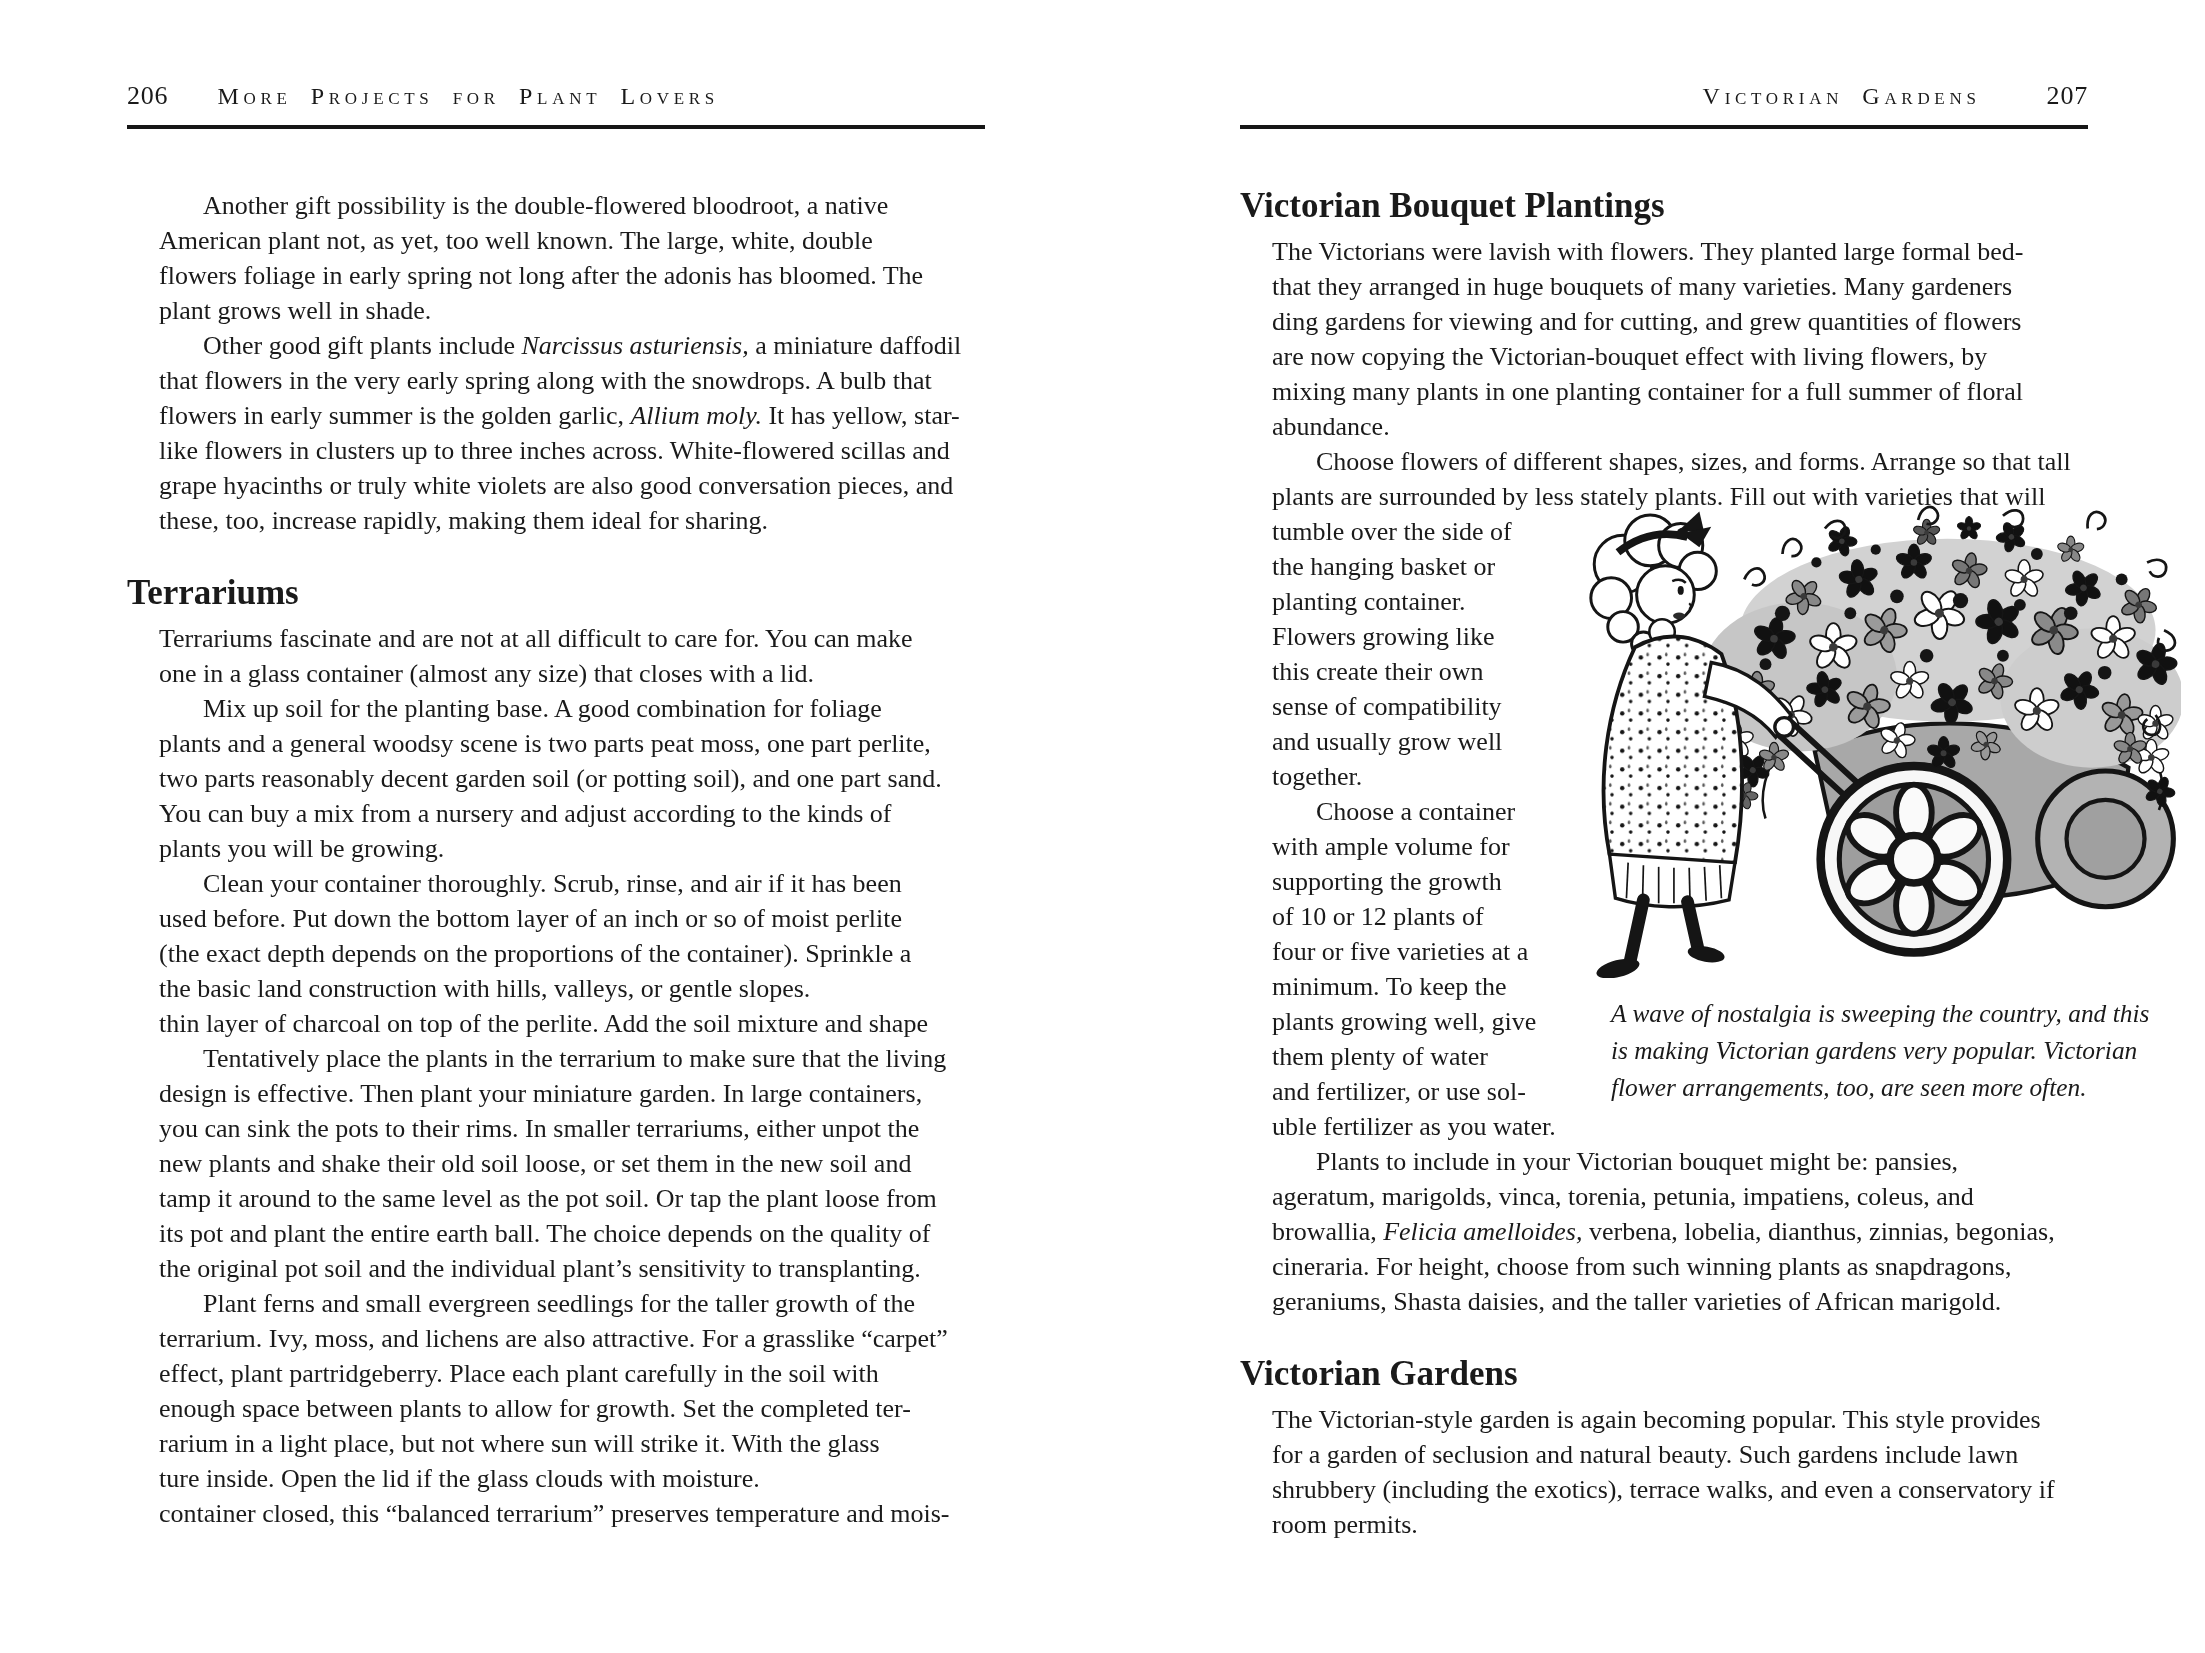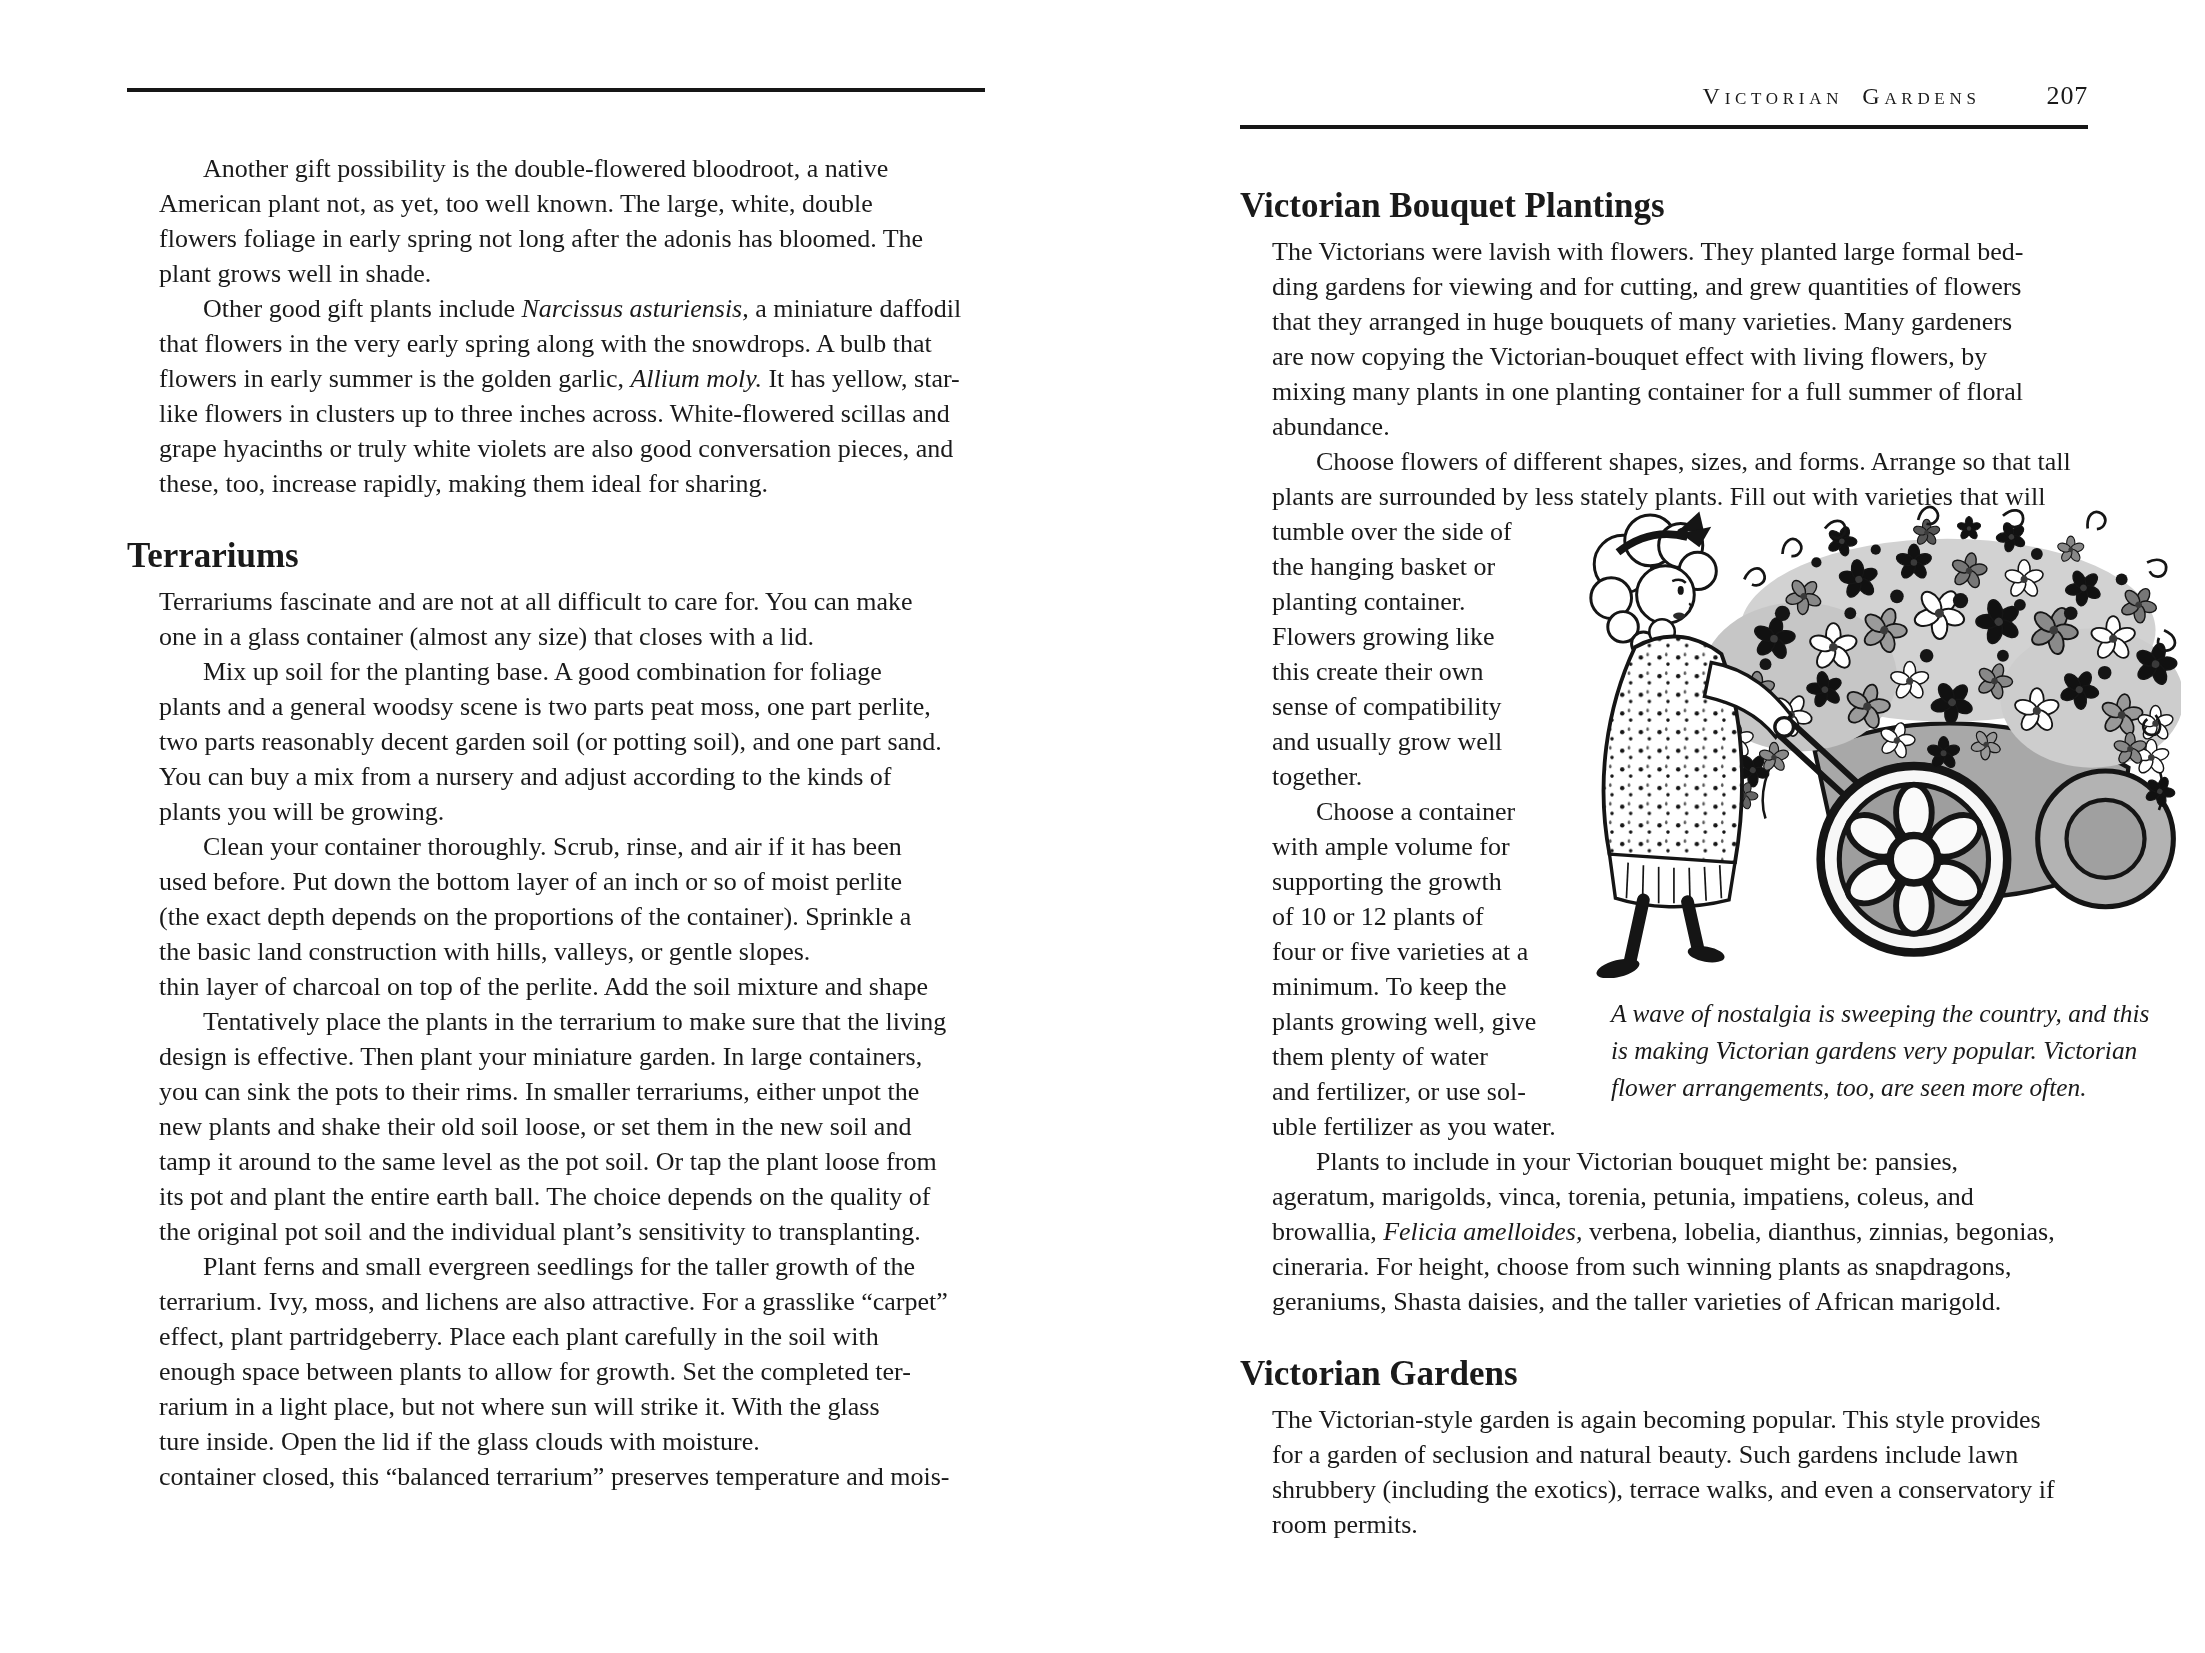--- a/index.html
+++ b/index.html
@@ -32,20 +32,24 @@
   .illustration svg{display:block;}
   figcaption{margin-top:17px;padding-left:49px;font-style:italic;font-size:25.4px;line-height:37px;}
   .cap-line{white-space:nowrap;}
 </style>
 </head>
 <body>
 
 <div class="spread">
 
   <section class="page left">
+    <header class="page-header">
+      <span class="folio">206</span>
+      <span class="running-title">More Projects for Plant Lovers</span>
+    </header>
     <div class="rule"></div>
     <div class="body" id="left-body">
         <div class="para indent">
           <div class="line first"><span>Another gift possibility is the double-flowered bloodroot, a native</span></div>
           <div class="line"><span>American plant not, as yet, too well known. The large, white, double</span></div>
           <div class="line"><span>flowers foliage in early spring not long after the adonis has bloomed. The</span></div>
           <div class="line"><span>plant grows well in shade.</span></div>
         </div>
         <div class="para indent">
           <div class="line first"><span>Other good gift plants include </span><em>Narcissus asturiensis,</em><span> a miniature daffodil</span></div>
@@ -98,22 +102,22 @@
   <section class="page right">
     <header class="page-header">
       <span class="running-title">Victorian Gardens</span>
       <span class="folio">207</span>
     </header>
     <div class="rule"></div>
     <div class="body" id="right-body">
         <div class="section-heading">Victorian Bouquet Plantings</div>
         <div class="para">
           <div class="line first"><span>The Victorians were lavish with flowers. They planted large formal bed-</span></div>
+          <div class="line"><span>that they arranged in huge bouquets of many varieties. Many gardeners</span></div>
           <div class="line"><span>ding gardens for viewing and for cutting, and grew quantities of flowers</span></div>
-          <div class="line"><span>that they arranged in huge bouquets of many varieties. Many gardeners</span></div>
           <div class="line"><span>are now copying the Victorian-bouquet effect with living flowers, by</span></div>
           <div class="line"><span>mixing many plants in one planting container for a full summer of floral</span></div>
           <div class="line"><span>abundance.</span></div>
         </div>
         <div class="para indent">
           <div class="line first"><span>Choose flowers of different shapes, sizes, and forms. Arrange so that tall</span></div>
           <div class="line"><span>plants are surrounded by less stately plants. Fill out with varieties that will</span></div>
           <div class="line"><span>tumble over the side of</span></div>
           <div class="line"><span>the hanging basket or</span></div>
           <div class="line"><span>planting container.</span></div>

